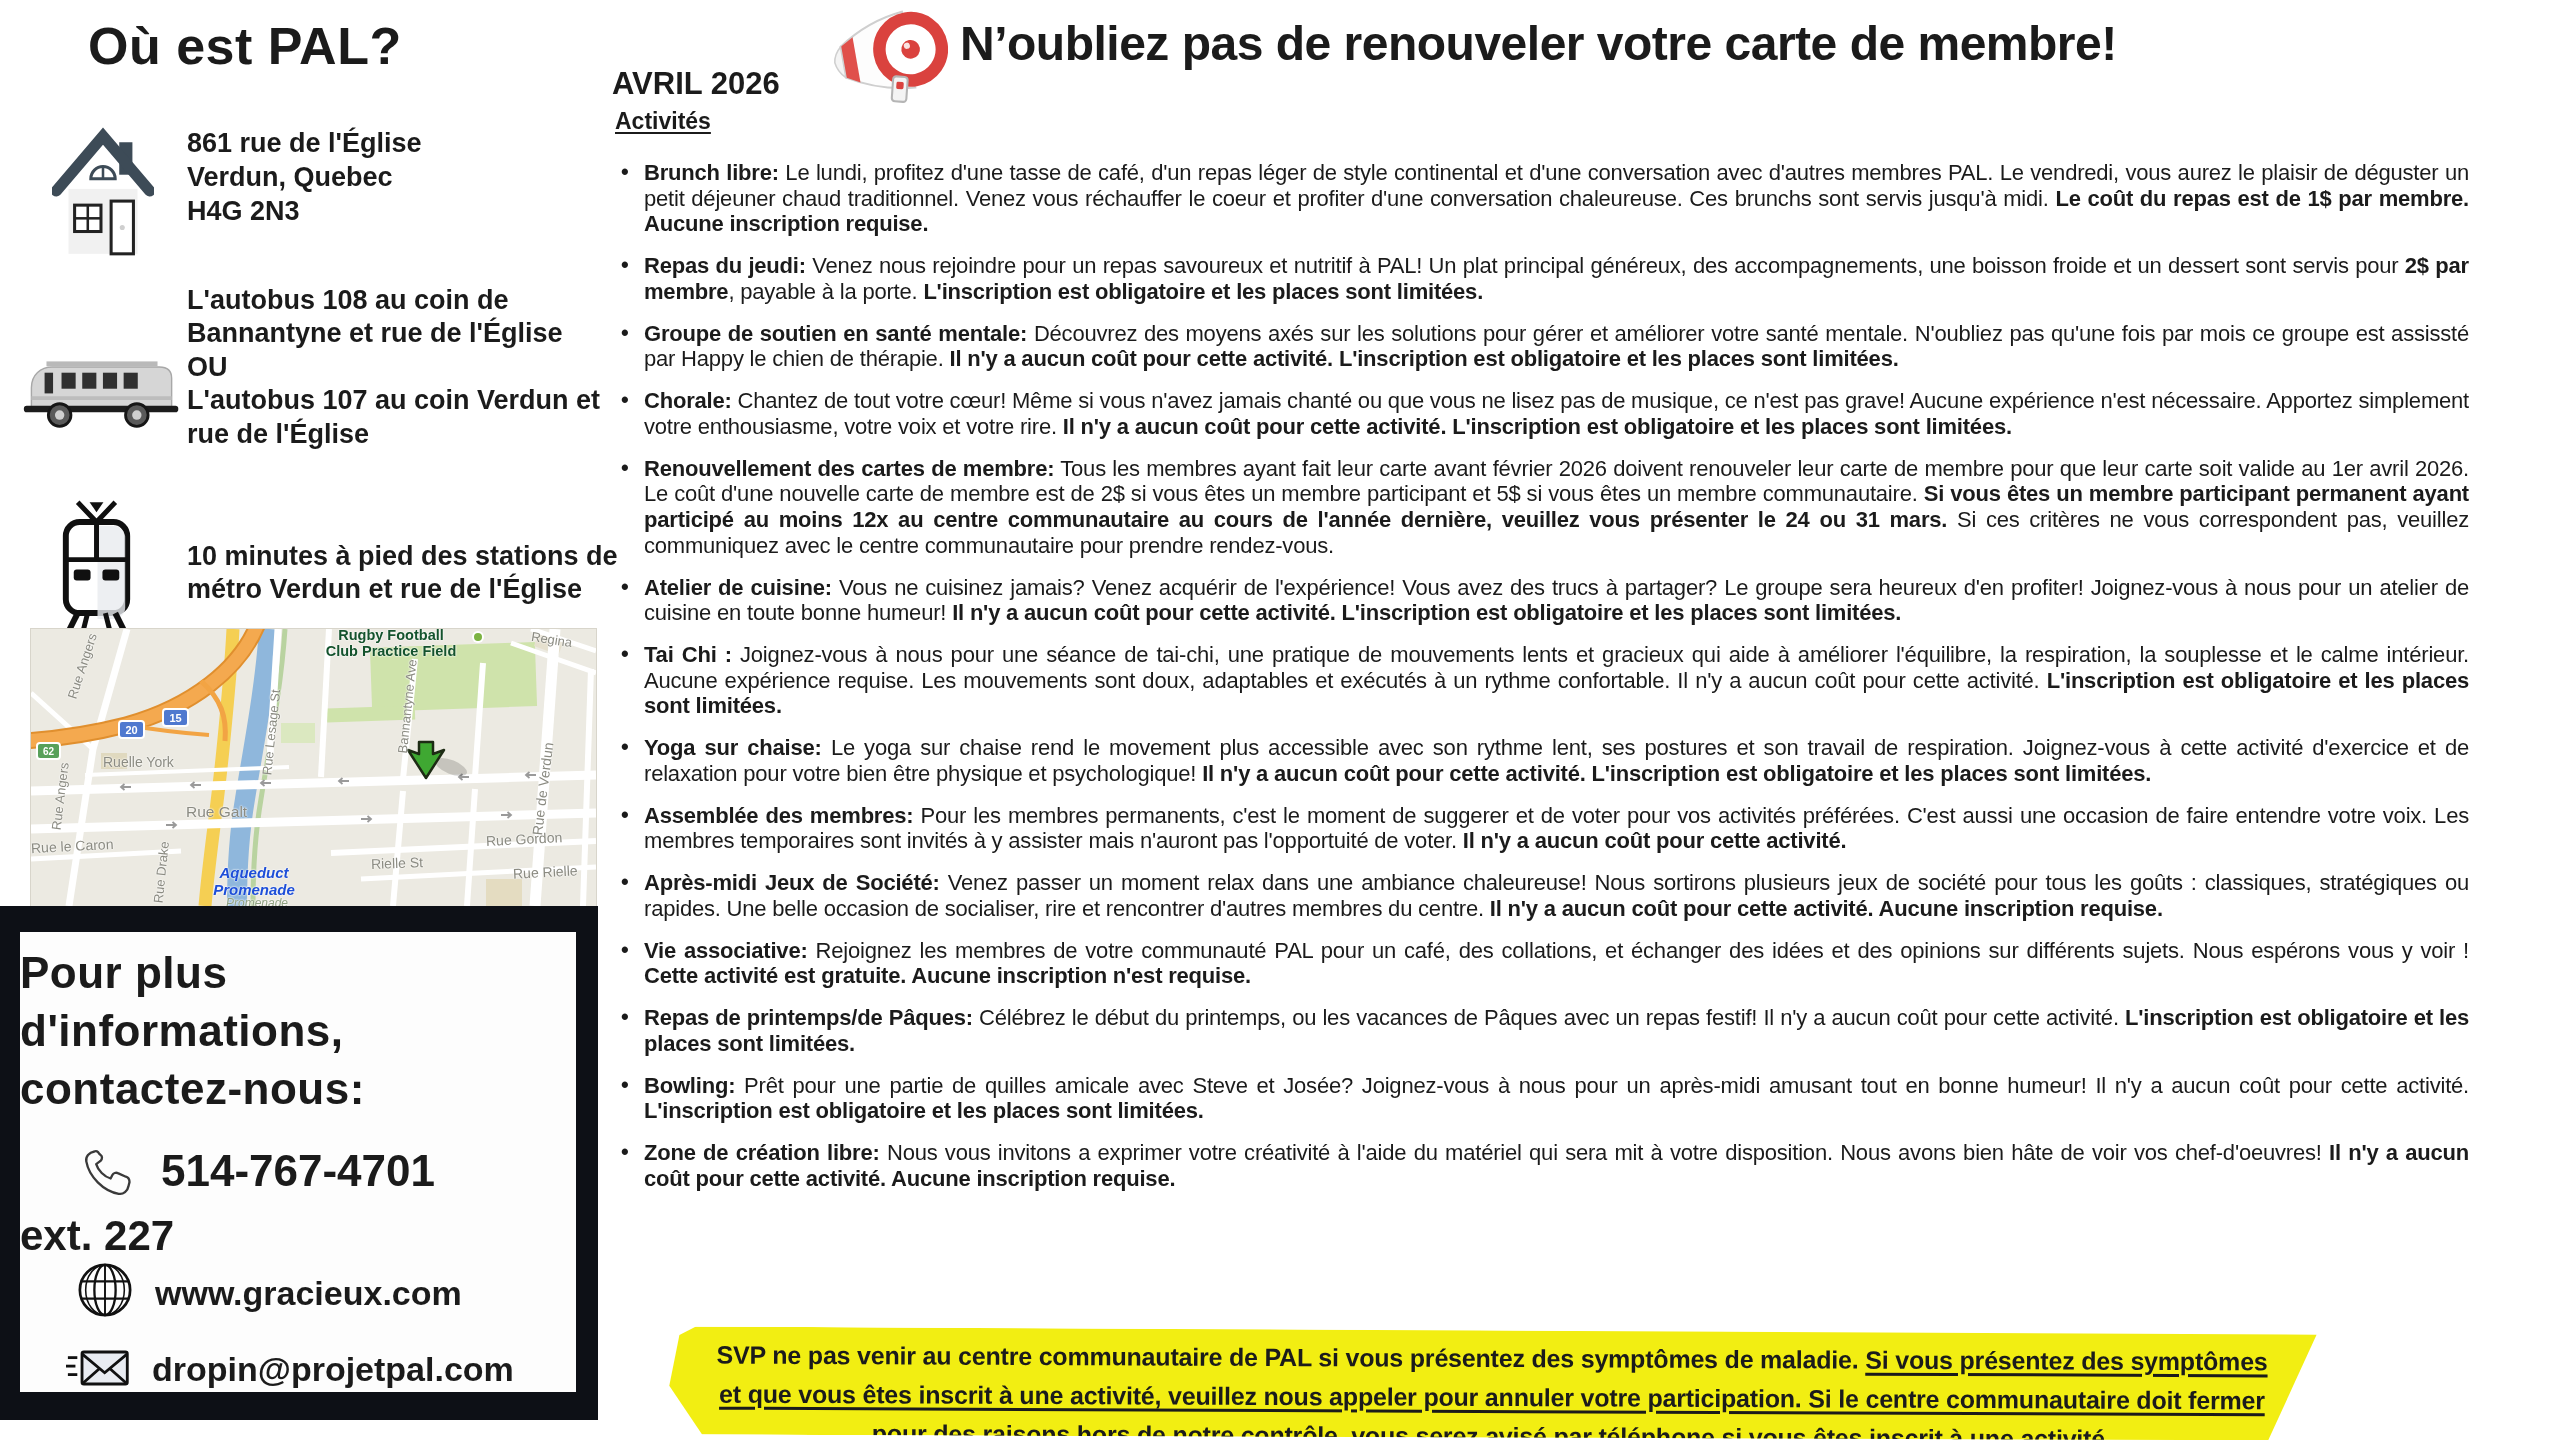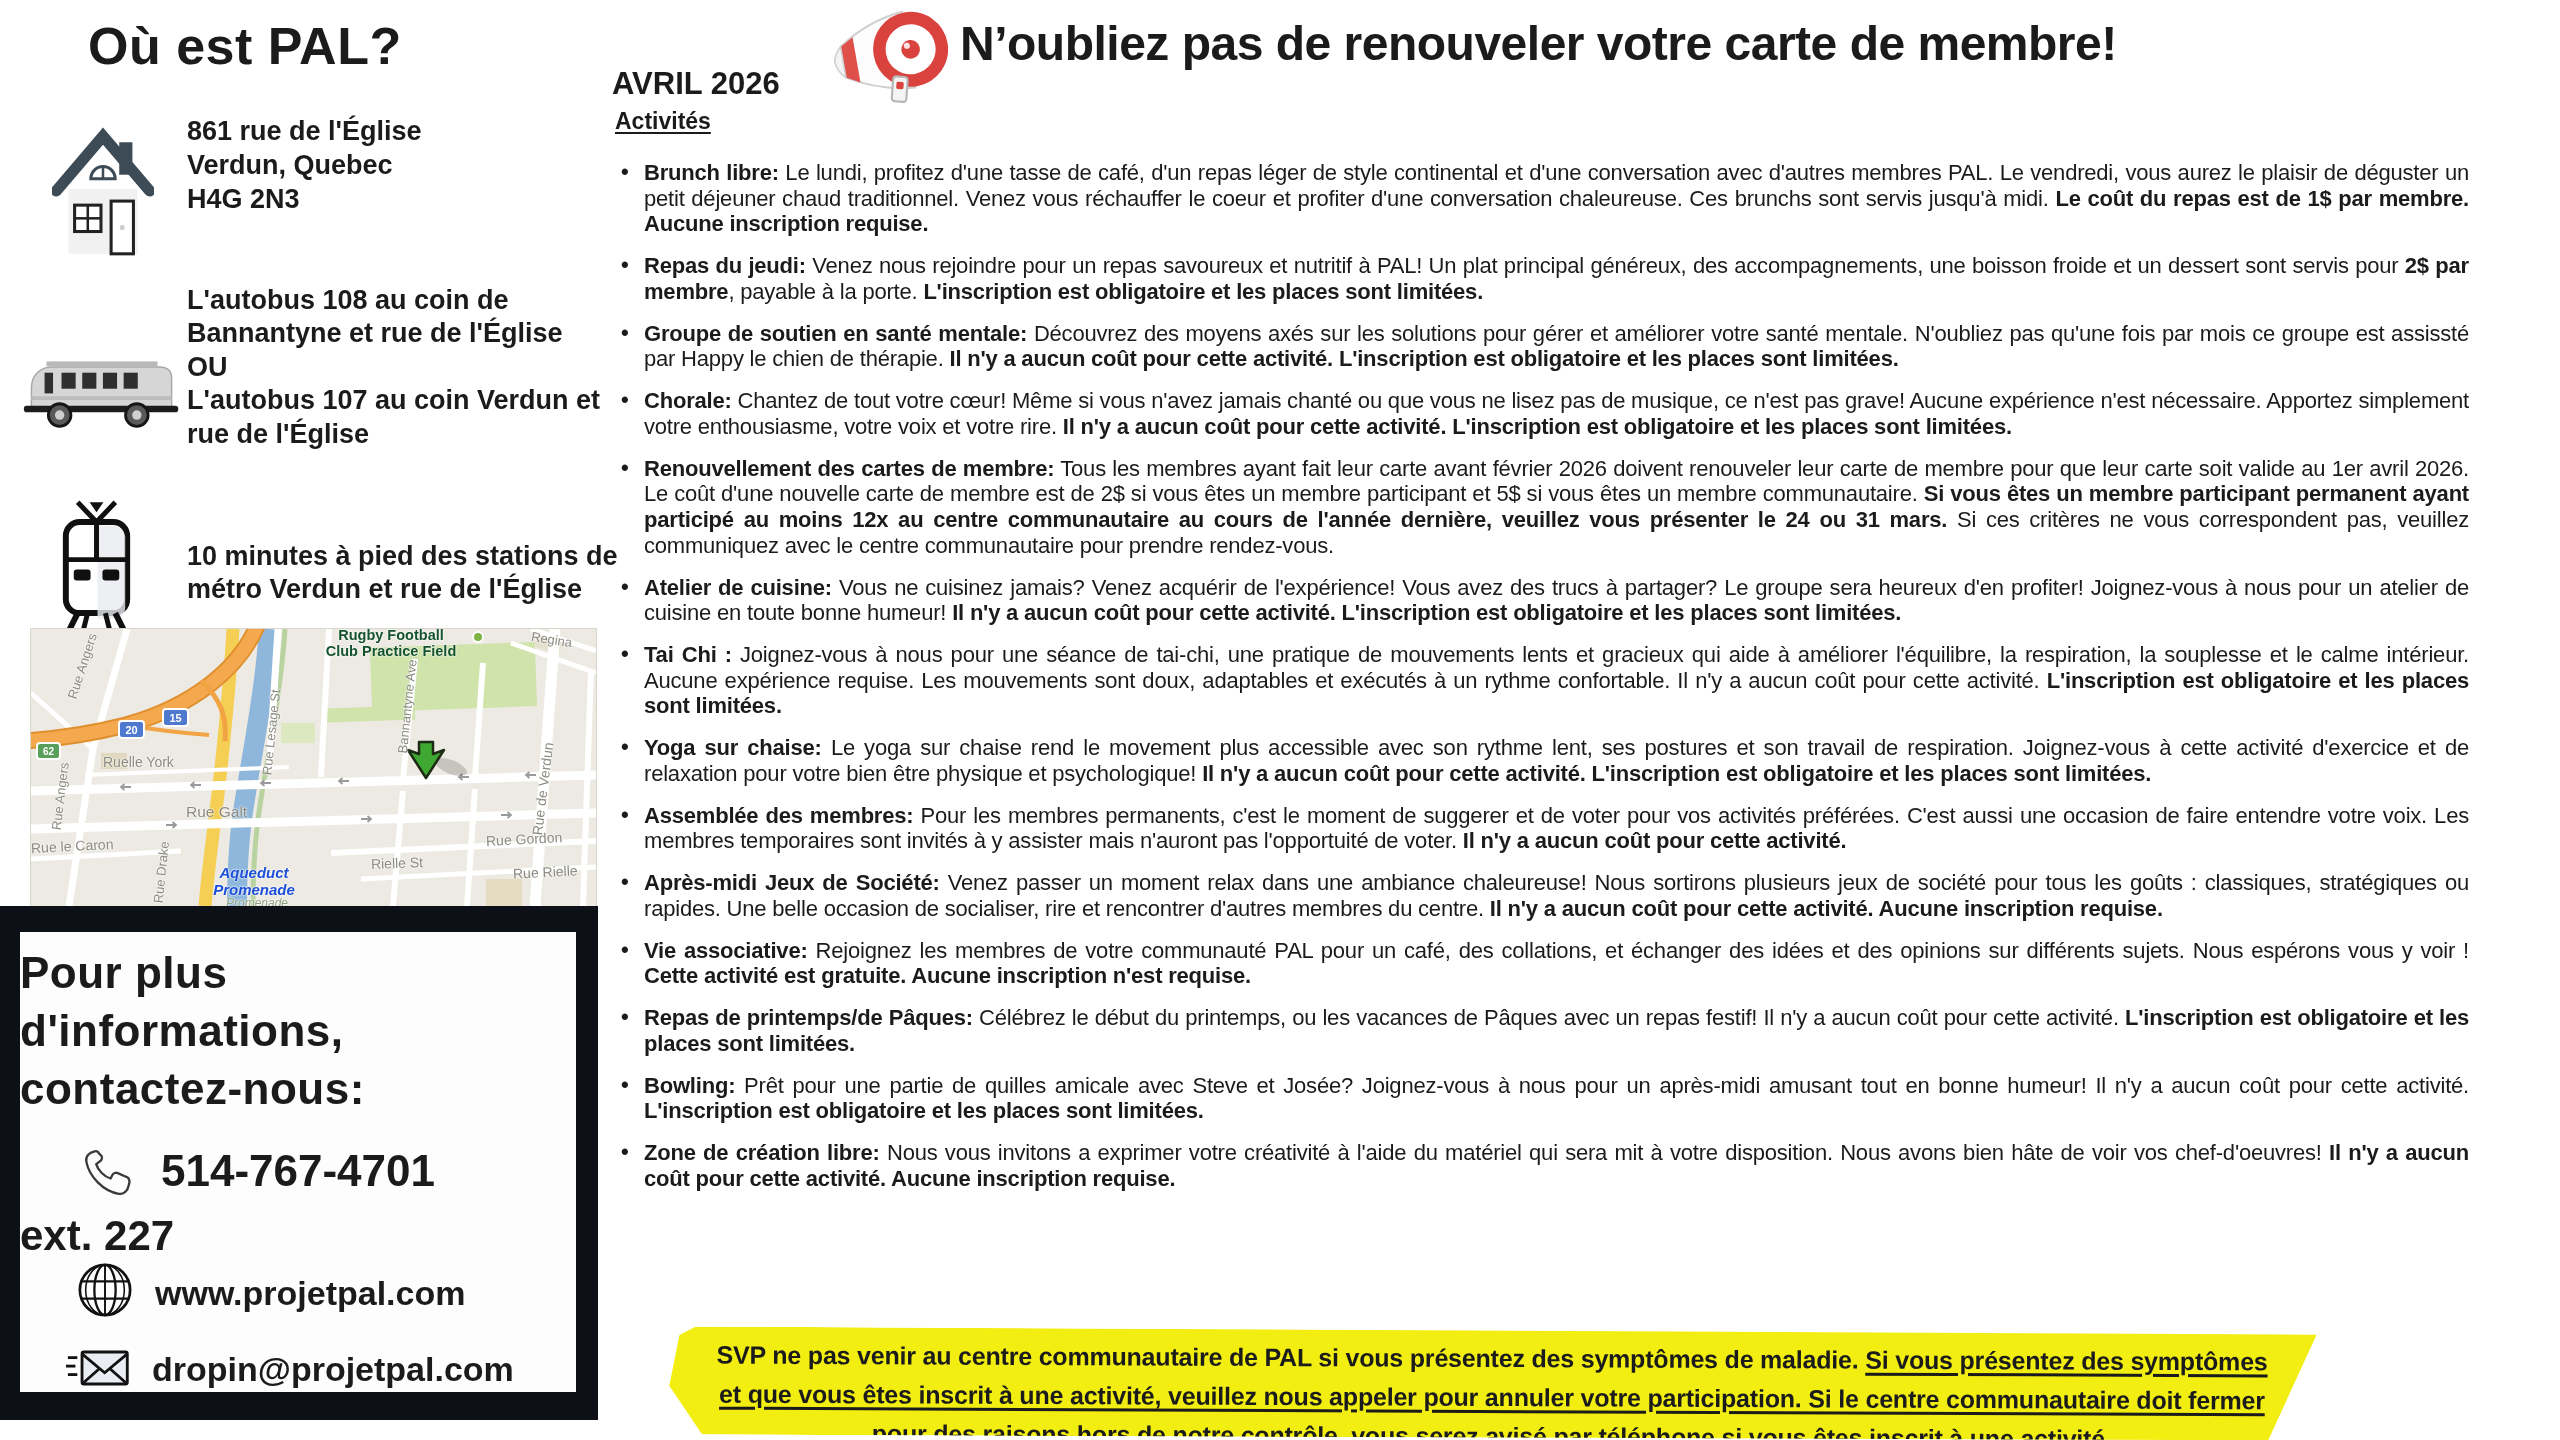--- a/index.html
+++ b/index.html
@@ -5,21 +5,21 @@
   html,body{margin:0;padding:0}
   body{width:2560px;height:1440px;position:relative;overflow:hidden;background:#fff;
        font-family:"Liberation Sans",sans-serif;color:#1b1b1b}
   .abs{position:absolute}
   .pre{white-space:pre-line}
   .b{font-weight:700}
   .u{text-decoration:underline;text-decoration-thickness:2.5px;text-underline-offset:4px}
 
   
   .ou-title{left:88px;top:16px;width:400px;font-size:52px;font-weight:700;letter-spacing:.5px}
-  .addr{left:187px;top:114px;font-size:27px;font-weight:700;line-height:1.26}
+  .addr{left:187px;top:126px;font-size:27px;font-weight:700;line-height:1.26}
   .bus-text{left:187px;top:284px;font-size:27px;font-weight:700;line-height:1.24}
   .metro-text{left:187px;top:540px;font-size:27px;font-weight:700;line-height:1.24}
 
   
   .map{left:30px;top:628px;width:565px;height:277px;overflow:hidden;background:#eceae2;border:1px solid #d8d5cb}
   .map-inner{position:absolute;inset:0;filter:blur(.4px)}
   .map-label{position:absolute;color:#8b8b82;font-size:14px;font-weight:400;
              text-shadow:0 0 2px #fff,0 0 2px #fff;white-space:pre-line;line-height:1.12}
   .map-label.bold{font-weight:700}
   .map-label.center{text-align:center}
@@ -206,21 +206,21 @@
 <div class="abs contact-ext">ext. 227</div>
 
 <svg class="abs" style="left:76px;top:1260px" width="58" height="60" viewBox="0 0 60 60">
   <circle cx="30" cy="30" r="26" fill="none" stroke="#111" stroke-width="2.8"></circle>
   <ellipse cx="30" cy="30" rx="11" ry="26" fill="none" stroke="#111" stroke-width="2.4"></ellipse>
   <ellipse cx="30" cy="30" rx="20" ry="26" fill="none" stroke="#111" stroke-width="1.6"></ellipse>
   <line x1="30" y1="4" x2="30" y2="56" stroke="#111" stroke-width="2"></line>
   <line x1="6" y1="21" x2="54" y2="21" stroke="#111" stroke-width="2.4"></line>
   <line x1="6" y1="39" x2="54" y2="39" stroke="#111" stroke-width="2.4"></line>
 </svg>
-<div class="abs contact-web">www.projetpal.com</div>
+<div class="abs contact-web">www.gracieux.com</div>
 
 <svg class="abs" style="left:66px;top:1344px" width="66" height="48" viewBox="0 0 70 50">
   <line x1="2" y1="14" x2="12" y2="14" stroke="#111" stroke-width="3"></line>
   <line x1="0" y1="23" x2="10" y2="23" stroke="#111" stroke-width="3"></line>
   <line x1="2" y1="32" x2="12" y2="32" stroke="#111" stroke-width="3"></line>
   <rect x="17" y="8" width="48" height="34" rx="2" fill="#e9ecf2" stroke="#111" stroke-width="3"></rect>
   <path d="M17 10 L41 30 L65 10" fill="none" stroke="#111" stroke-width="3"></path>
   <path d="M17 42 L35 26 M65 42 L47 26" fill="none" stroke="#111" stroke-width="3"></path>
 </svg>
 <div class="abs contact-mail">dropin@projetpal.com</div>

